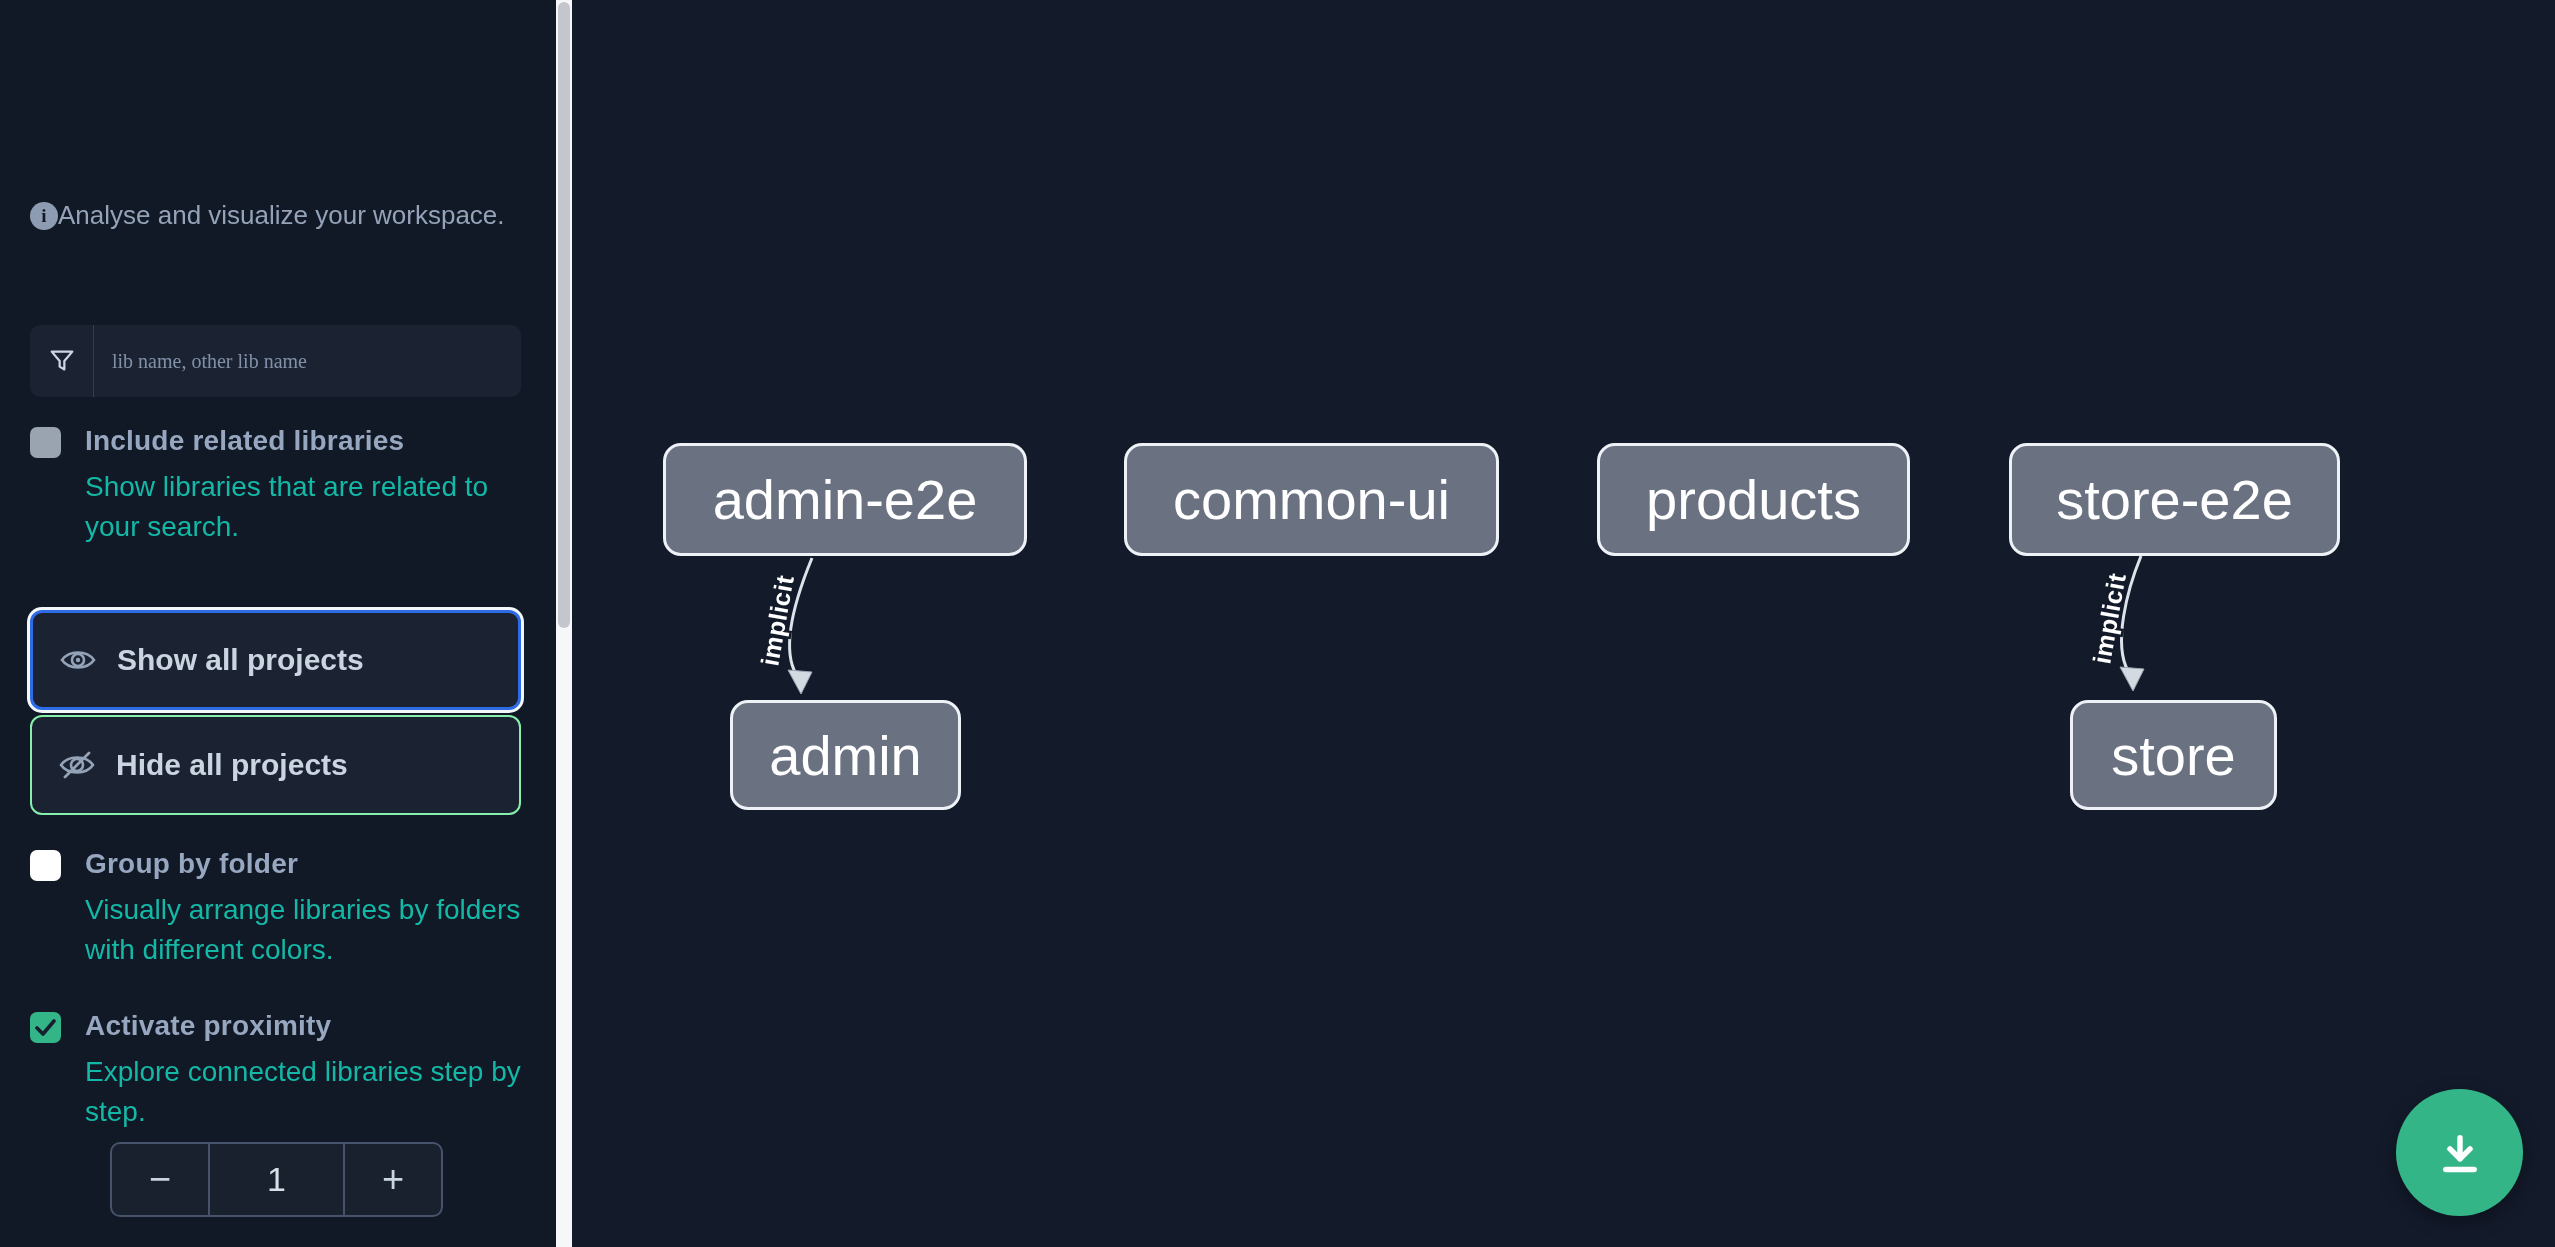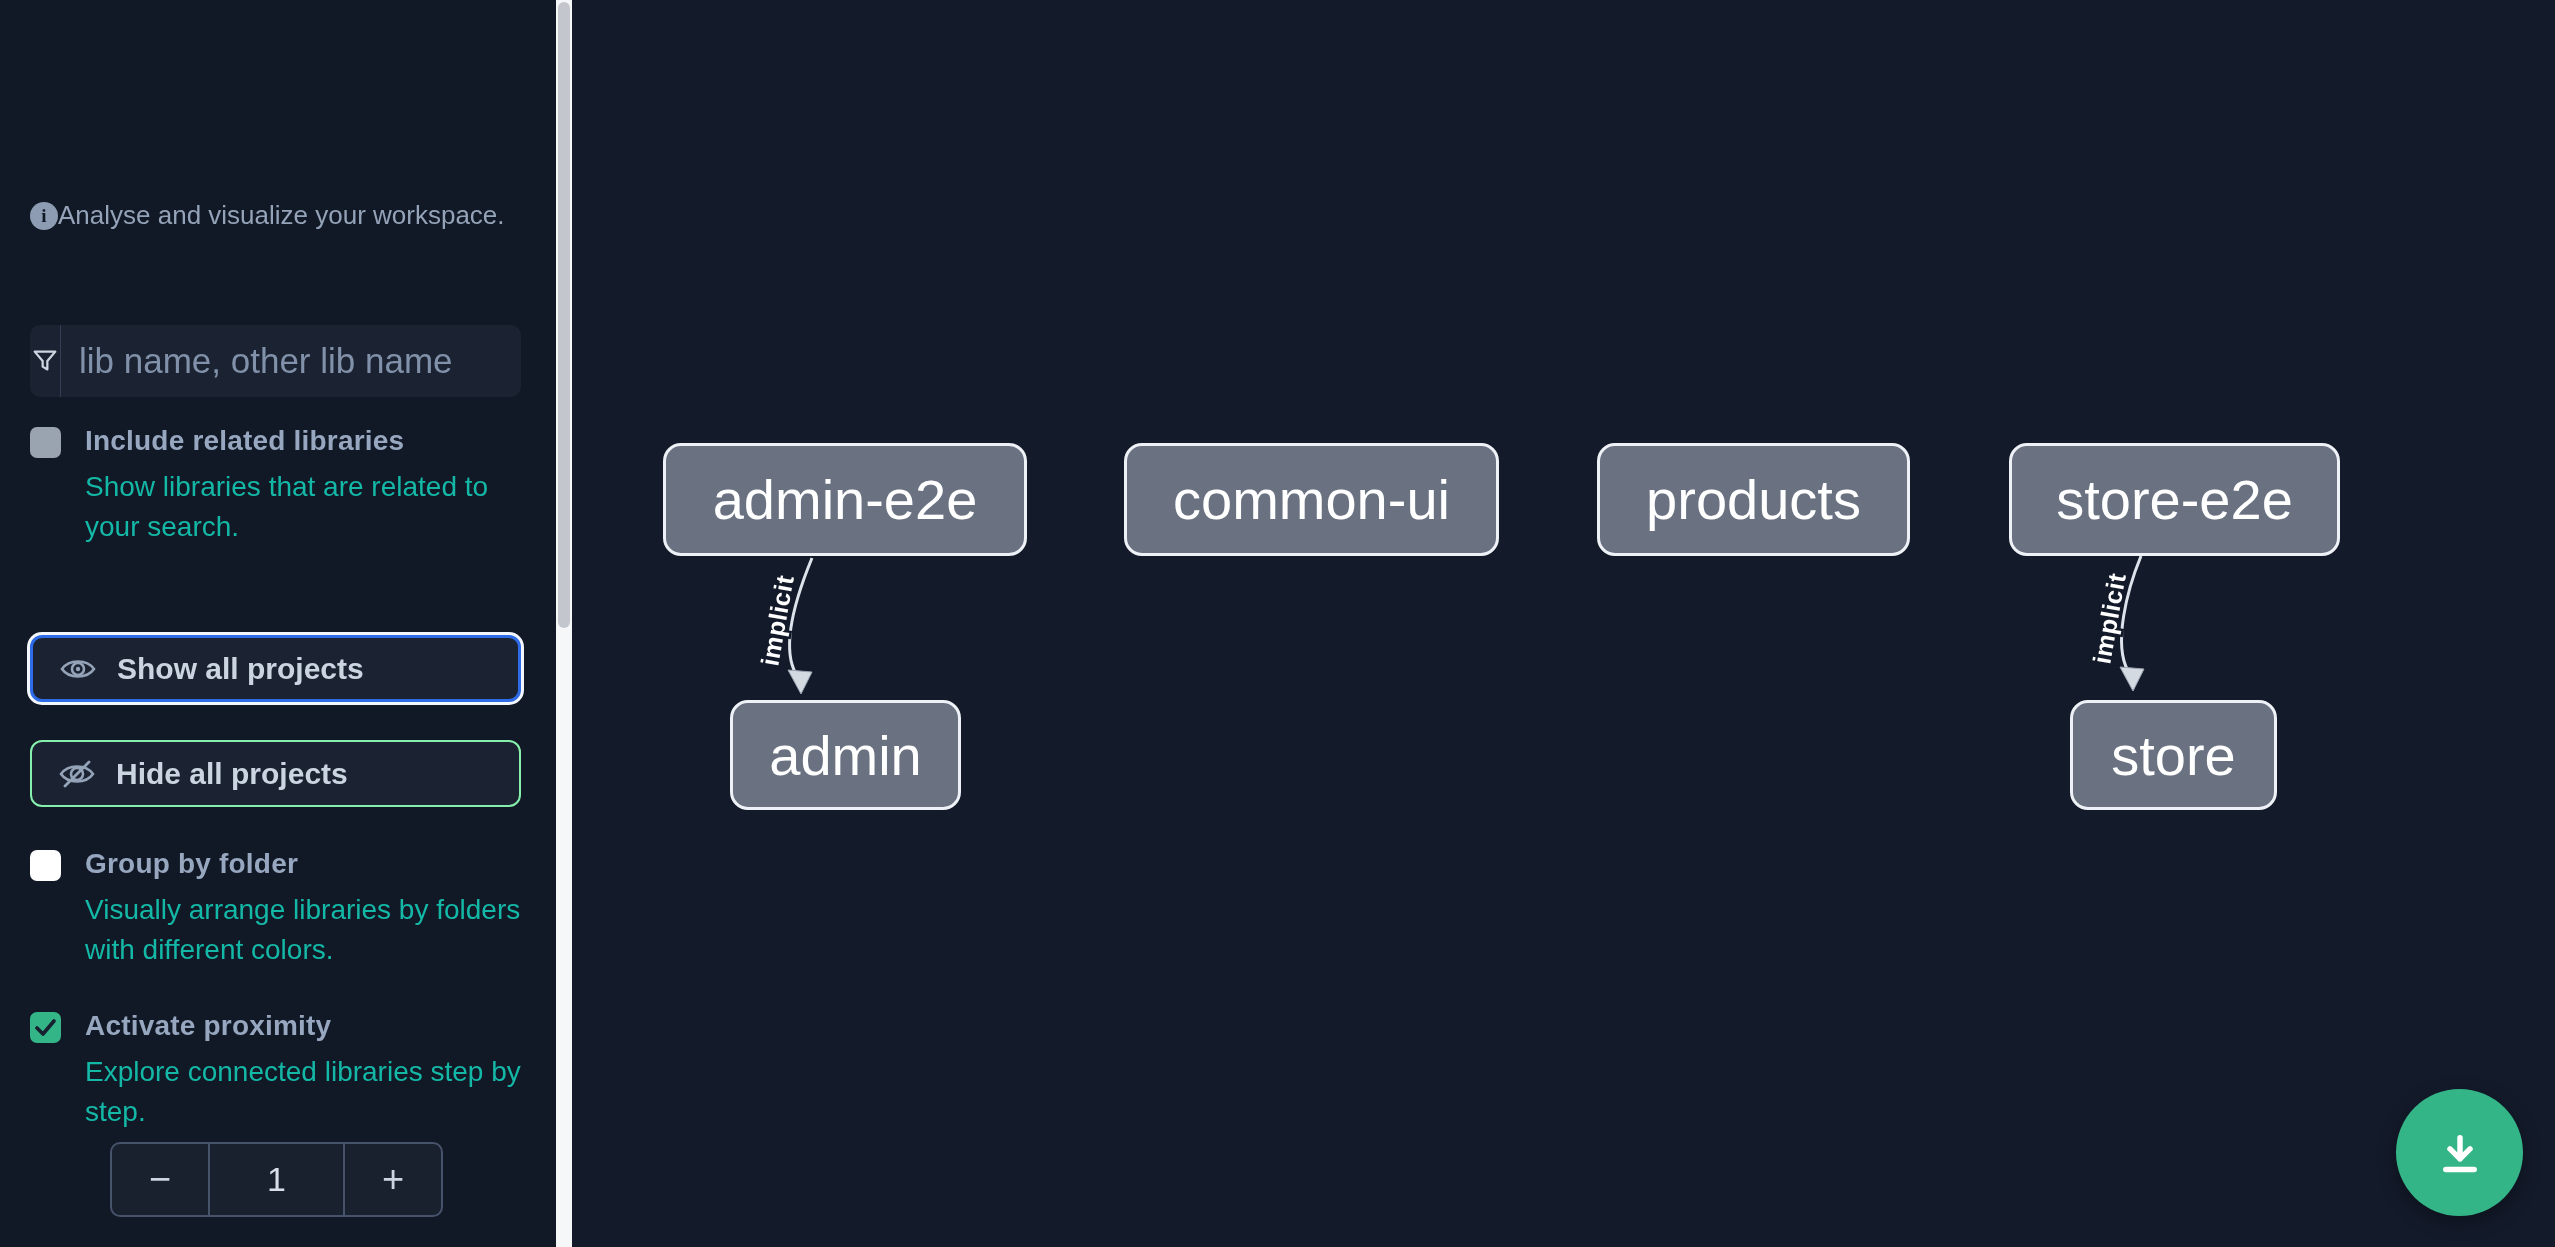--- a/index.html
+++ b/index.html
@@ -22,37 +22,37 @@
                display:flex; align-items:center; justify-content:center;
                font-size:19px; font-weight:700; font-family:"Liberation Serif",serif; }
   .info-icon::after { content:"i"; }
   .tagline-text { font-size:26px; color:#94a3b8; }
 
   .filter { position:absolute; left:30px; top:325px; width:491px; height:72px;
             background:#1b2332; border-radius:10px; display:flex; align-items:stretch; overflow:hidden; }
   .funnel-wrap { width:64px; display:flex; align-items:center; justify-content:center;
                  border-right:1px solid #323e54; }
   .filter input { flex:1; background:transparent; border:none; outline:none;
-                  font-size:35px; color:#fde047; padding:0 18px;
-                  font-family:Liberation Sans, sans-serif; }
+                  font-size:20px; color:#fde047; padding:0 18px;
+                  font-family:Liberation Serif, serif; }
   .filter input::placeholder { color:#8191a9; }
 
   .toggle { position:absolute; left:30px; width:480px; }
   .cb { position:absolute; left:0; top:2px; width:31px; height:31px; border-radius:7px; }
   .cb-gray  { background:#9aa3b0; }
   .cb-white { background:#ffffff; }
   .cb-green { background:#34b588; display:flex; align-items:center; justify-content:center; }
   .tg-body { margin-left:55px; }
   .tg-title { font-size:28px; font-weight:700; color:#97a7bf; letter-spacing:.2px; }
   .tg-desc  { margin-top:10px; font-size:28px; line-height:40px; color:#14b8a6; width:465px; }
 
-  .btn { position:absolute; left:30px; width:491px; height:67px; background:#1b2332;
+  .btn { position:absolute; left:30px; width:491px; height:100px; background:#1b2332;
          border-radius:12px; display:flex; align-items:center; gap:20px; padding-left:26px;
          font-size:30px; font-weight:700; color:#cbd5e1; cursor:pointer;
-         font-family:"Liberation Sans", sans-serif;margin-top:25px; }
+         font-family:"Liberation Sans", sans-serif; }
   .btn-show { top:610px; border:3px solid #2e6be6; box-shadow:0 0 0 3px #f3f6fa; }
   .btn-hide { top:715px; border:2px solid #86efac; }
 
   .stepper { position:absolute; left:110px; top:1142px; width:333px; height:75px;
              border:2px solid #46536b; border-radius:10px; background:#19212f;
              display:flex; overflow:hidden; }
   .step-btn { width:96px; display:flex; align-items:center; justify-content:center;
               font-size:38px; color:#cbd5e1; background:none; border:none; cursor:pointer;
               font-family:"Liberation Sans", sans-serif; }
   .step-val { flex:1; border-left:2px solid #46536b; border-right:2px solid #46536b;

